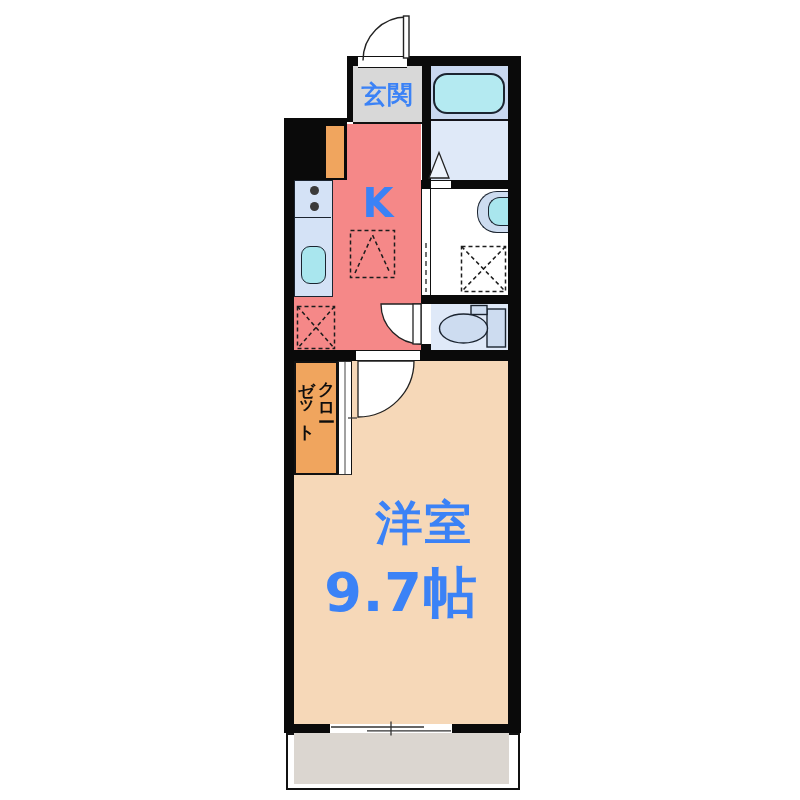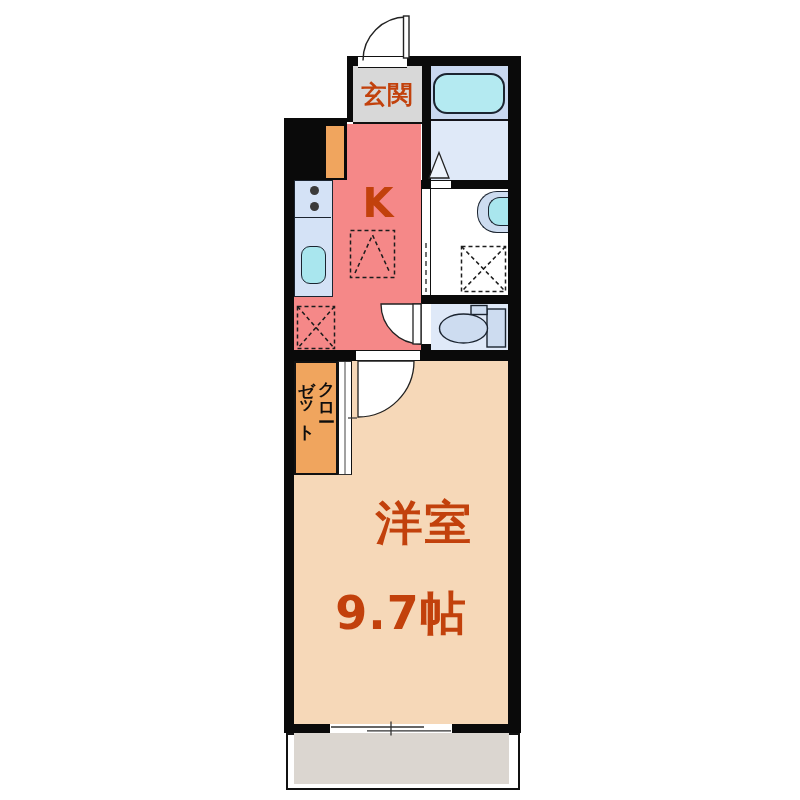--- a/index.html
+++ b/index.html
@@ -28,25 +28,25 @@
   .burner{background:#3a3a3a;border-radius:50%;width:9px;height:9px;}
   .ksink{background:var(--c-sink);border:1.6px solid #1b2430;border-radius:9px;}
   .tub{background:var(--c-tub);border:2px solid #1b2430;border-radius:14px;}
   .basin-outer{background:var(--c-fixture);border:1.6px solid #1b2430;border-right:none;border-radius:20px 0 0 20px;}
   .basin-inner{background:var(--c-sink);border:1.5px solid #1b2430;border-right:none;border-radius:12px 0 0 12px;}
   .threshold{background:#fff;border-top:1.5px solid #111;border-bottom:1.5px solid #111;}
   .opening{background:#fff;}
   .slideband{background:#fff;border-left:1.6px solid #111;border-right:1.6px solid #111;}
   .closetdoors{background:#fff;border-left:1.6px solid #111;border-right:1.6px solid #111;border-top:1px solid #333;border-bottom:1px solid #333;}
   
-  .lbl{color:#c2410c;font-weight:bold;text-align:center;line-height:1.05;white-space:nowrap;}
+  .lbl{color:#3b82f6;font-weight:bold;text-align:center;line-height:1.05;white-space:nowrap;}
   .lbl-genkan{font-size:25px;letter-spacing:1px;}
   .lbl-k{font-size:40px;}
   .lbl-room{font-size:47px;letter-spacing:2px;padding-left:47px;}
-  .lbl-size{font-size:46px;letter-spacing:1px;margin-top:24px;}
+  .lbl-size{font-size:54px;letter-spacing:1px;}
   .lbl-balcony{font-size:27px;letter-spacing:2px;}
   .lbl-closet{
     font-size:17px;font-weight:bold;color:#0d0d0d;
     writing-mode:vertical-rl;text-orientation:upright;letter-spacing:2px;line-height:20px;
   }
   .lbl-closet span{display:block;}
   svg.overlay{position:absolute;left:0;top:0;pointer-events:none;}
 </style>
 </head>
 <body>

